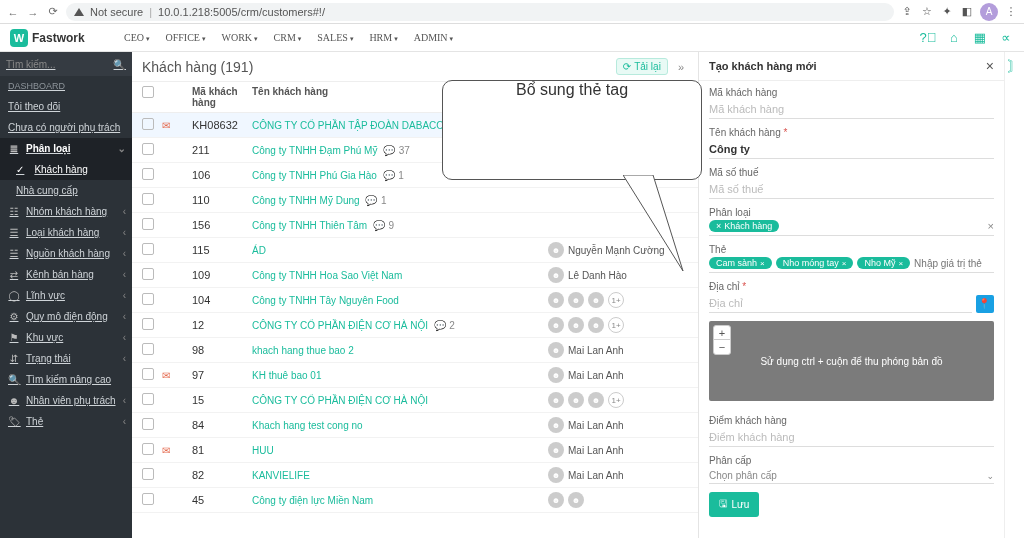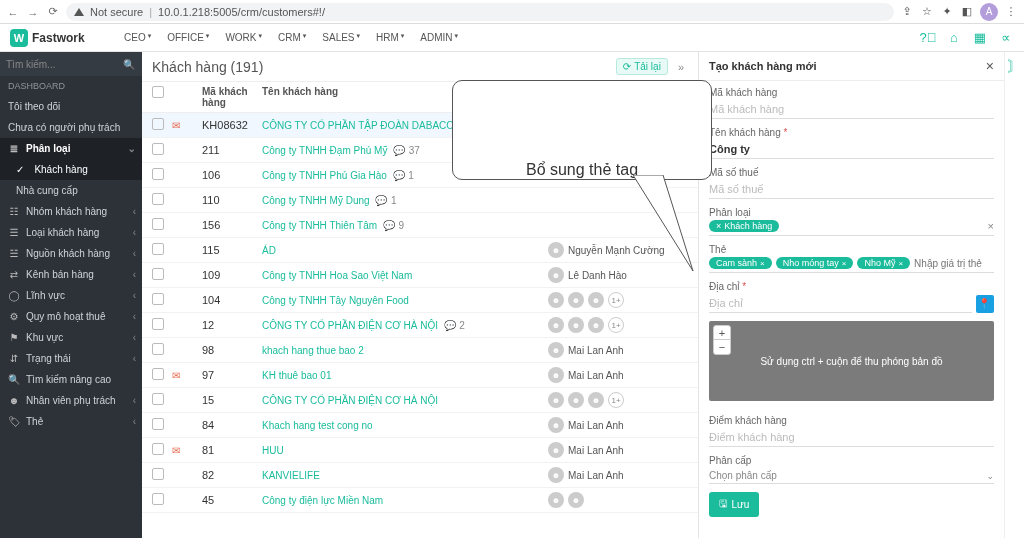--- a/index.html
+++ b/index.html
@@ -13,30 +13,30 @@
   .chrome .tri { width: 0; height: 0; border-left: 5px solid transparent; border-right: 5px solid transparent; border-bottom: 8px solid #555; }
   .chrome .ext { width: 14px; height: 14px; color: #555; display:flex;align-items:center;justify-content:center;}
   .avatar-circ { width: 18px; height: 18px; border-radius: 50%; background: #b39ddb; color: #fff; display:flex;align-items:center;justify-content:center;font-size:10px;}
 
   
   .topbar { height: 28px; border-bottom: 1px solid #e4e4e4; display: flex; align-items: center; padding: 0 10px; position: relative; }
   .brand { display:flex; align-items:center; gap:4px; width:108px; }
   .brand-logo { width:18px;height:18px;border-radius:4px;background:#1abc9c;color:#fff;display:flex;align-items:center;justify-content:center;font-weight:bold;font-size:11px;}
   .brand-name { font-weight:bold; font-size:12px; color:#333;}
   .menus { display:flex; gap:4px; }
-  .menu-item { padding:4px 6px; font-size:10px; color:#555; display:flex; align-items:flex-start; gap:2px; }
+  .menu-item { padding:4px 6px; font-size:10px; color:#555; display:flex; align-items:flex-end; gap:2px;font-family:Liberation Serif, serif; }
   .menu-item .caret { font-size:7px; }
   .top-icons { margin-left:auto; display:flex; gap:10px; align-items:center; color:#1abc9c; }
   .top-icons .ic { width:16px;height:16px;display:flex;align-items:center;justify-content:center;font-size:13px;}
 
   
   .main { flex:1; display:flex; min-height:0; }
 
   
-  .sidebar { width:142px; background:#2c3238; color:#cfd4d8; display:flex; flex-direction:column; font-size:10px; }
+  .sidebar { width:132px; background:#2c3238; color:#cfd4d8; display:flex; flex-direction:column; font-size:10px;text-decoration:underline; }
   .sidebar .search { height:24px; background:#353b42; display:flex; align-items:center; padding:0 6px; color:#888; }
   .sidebar .search .mag { margin-left:auto; }
   .sb-item { padding:5px 8px; display:flex; align-items:center; gap:6px; cursor:pointer; position:relative; }
   .sb-sub { padding-left:16px; }
   .sb-active { background:#1e2227; color:#fff; font-weight:bold; }
   .sb-header { color:#8d949a; font-size:9px; }
   .sb-check::before { content:"✓"; margin-right:4px; }
   .sb-item.has-caret::after { content:"‹"; position:absolute; right:6px; color:#888; font-size:10px;}
   .sb-item.open::after { content:"⌄"; position:absolute; right:6px; color:#888; font-size:10px;}
   .sb-icon { width:12px; display:inline-block; text-align:center; font-size:10px; color:#bbb;}
@@ -83,21 +83,21 @@
   .loc-btn { width:18px;height:18px;background:#19a0e3;border-radius:2px;display:flex;align-items:center;justify-content:center;color:#fff;font-size:10px;}
   .map { height:80px; background:#7b7b7b; color:#fff; display:flex; align-items:center; justify-content:center; font-size:10px; position:relative; border-radius:2px;}
   .map .zoom { position:absolute; left:4px; top:4px; background:#fff; border:1px solid #ccc; border-radius:3px; display:flex; flex-direction:column; }
   .map .zoom div { width:16px;height:14px;display:flex;align-items:center;justify-content:center;color:#555;border-bottom:1px solid #ccc;font-size:11px;}
   .map .zoom div:last-child{border-bottom:none;}
   .sel-line { display:flex; align-items:center; border-bottom:1px solid #ddd; padding:2px 0; font-size:10px; color:#888;}
   .sel-line .caret { margin-left:auto; font-size:9px;}
   .btn-save { background:#1abc9c; color:#fff; border:none; border-radius:3px; padding:4px 10px; font-size:10px; display:inline-flex; align-items:center; gap:4px;}
 
   
-  .callout { position:absolute; left:428px; top:80px; width:260px; height:100px; background:#fff; border:1px solid #555; border-radius:10px; display:flex; align-items:flex-end; justify-content:center; font-size:16px; color:#333; z-index:50;}
+  .callout { position:absolute; left:428px; top:80px; width:260px; height:100px; background:#fff; border:1px solid #555; border-radius:10px; display:flex; align-items:flex-start; justify-content:center; font-size:16px; color:#333; z-index:50;}
   .callout svg.tail{position:absolute; right:-2px; bottom:-96px; }
 
   
   .edge { width:20px; border-left:1px solid #eee; display:flex; align-items:flex-start; justify-content:center; padding-top:6px;}
   .edge .ic { color:#1abc9c; font-size:14px;}
 </style>
 </head>
 <body>
 
 <div class="chrome">
@@ -178,21 +178,21 @@
     <div class="sb-item has-caret">
         <span class="sb-icon">⇄</span>
         <span>Kênh bán hàng</span>
       </div>
     <div class="sb-item has-caret">
         <span class="sb-icon">◯</span>
         <span>Lĩnh vực</span>
       </div>
     <div class="sb-item has-caret">
         <span class="sb-icon">⚙</span>
-        <span>Quy mô hoạt thuê</span>
+        <span>Quy mô điện động</span>
       </div>
     <div class="sb-item has-caret">
         <span class="sb-icon">⚑</span>
         <span>Khu vực</span>
       </div>
     <div class="sb-item has-caret">
         <span class="sb-icon">⇵</span>
         <span>Trạng thái</span>
       </div>
     <div class="sb-item">

